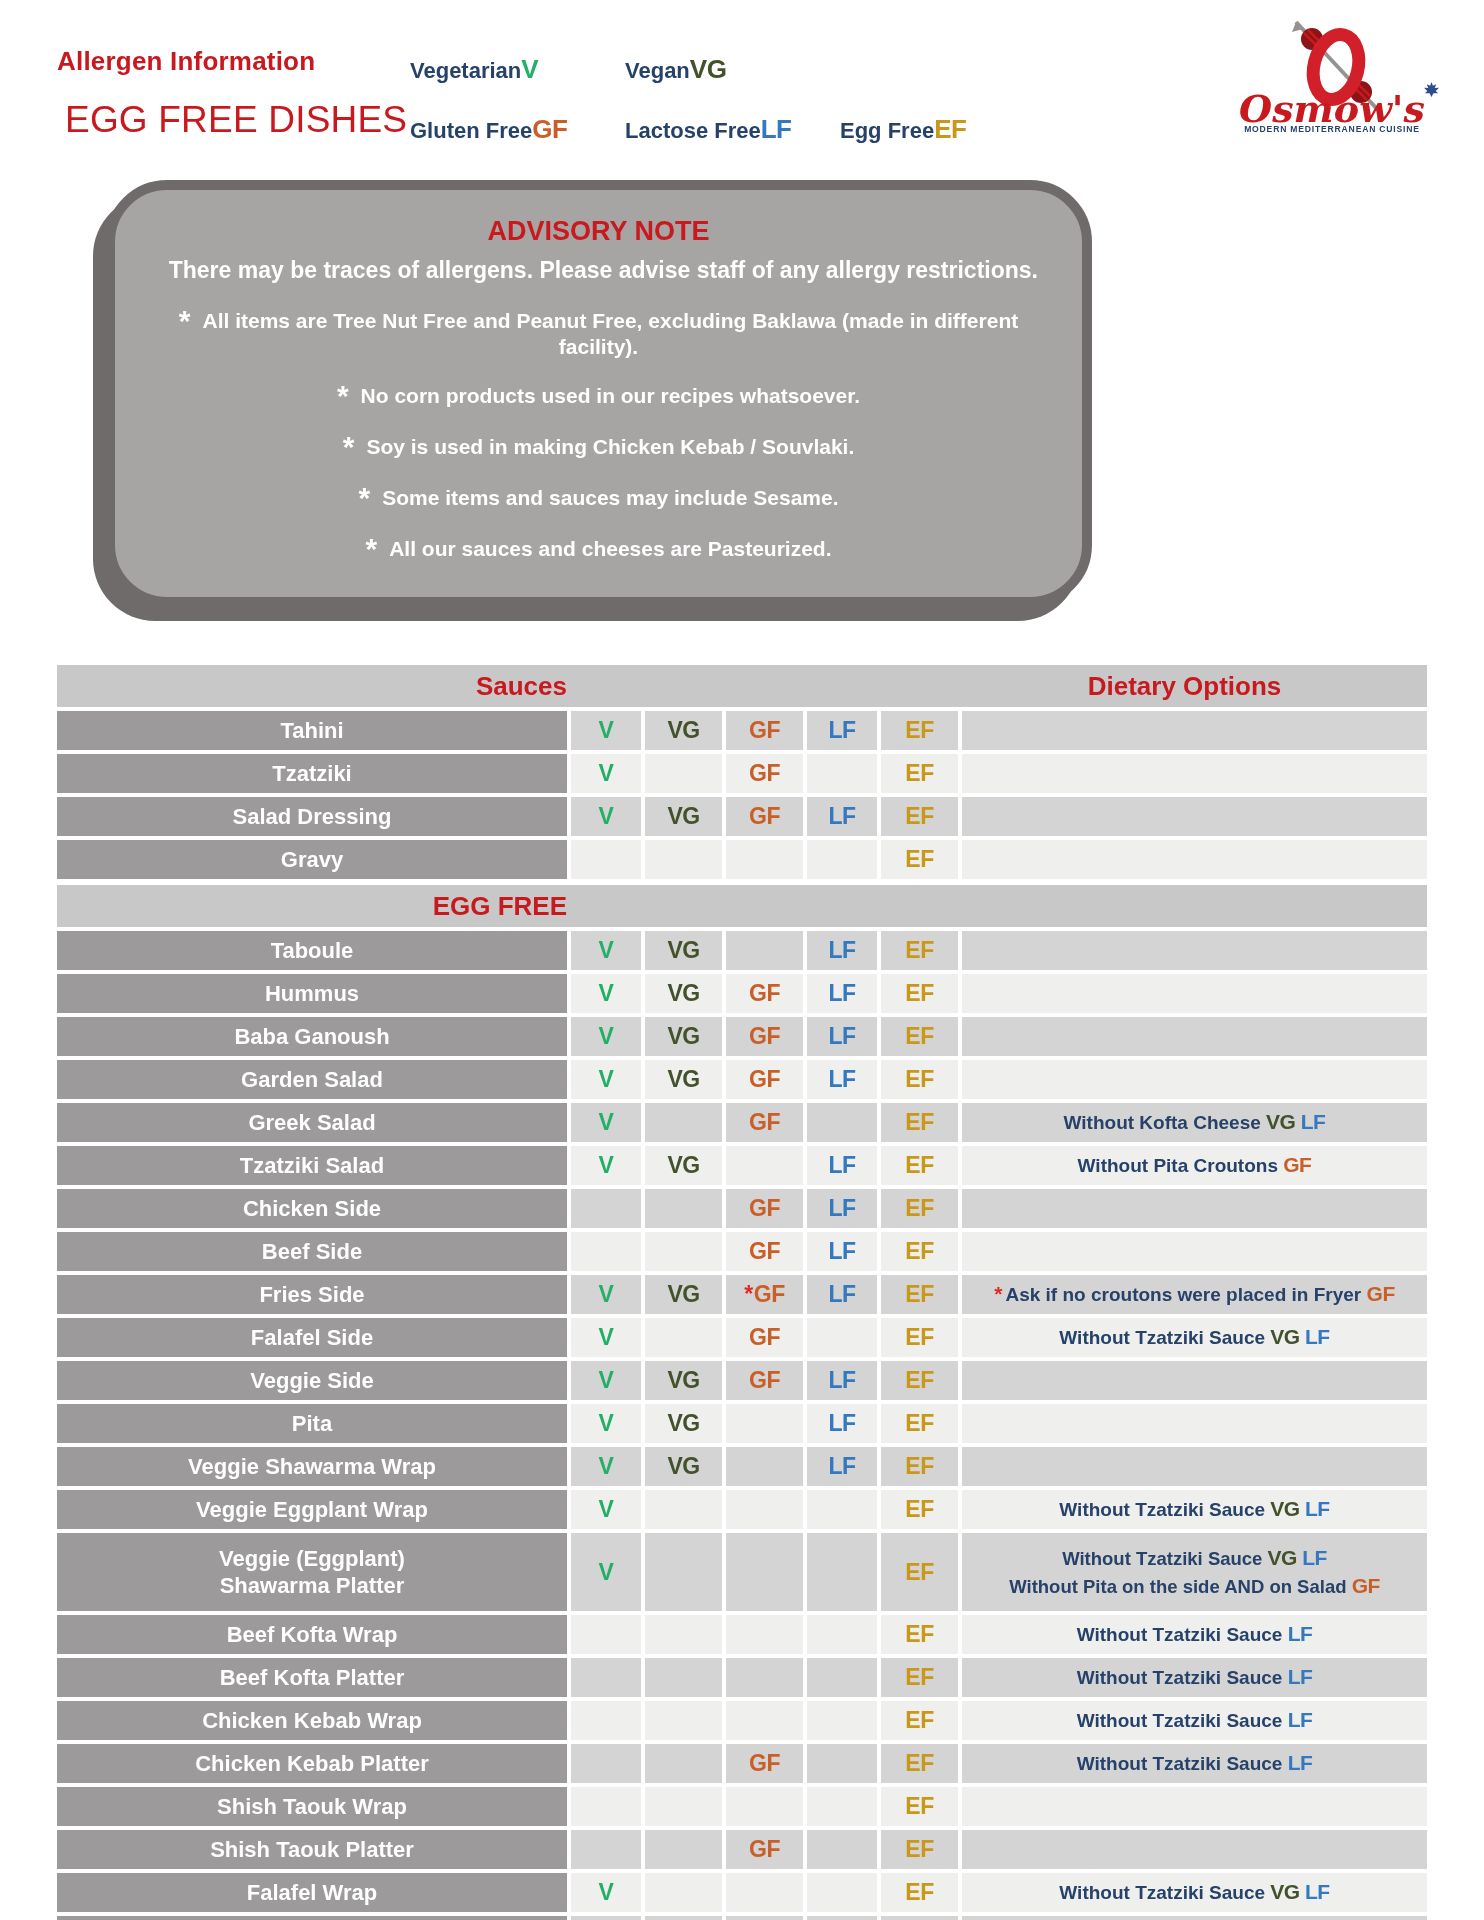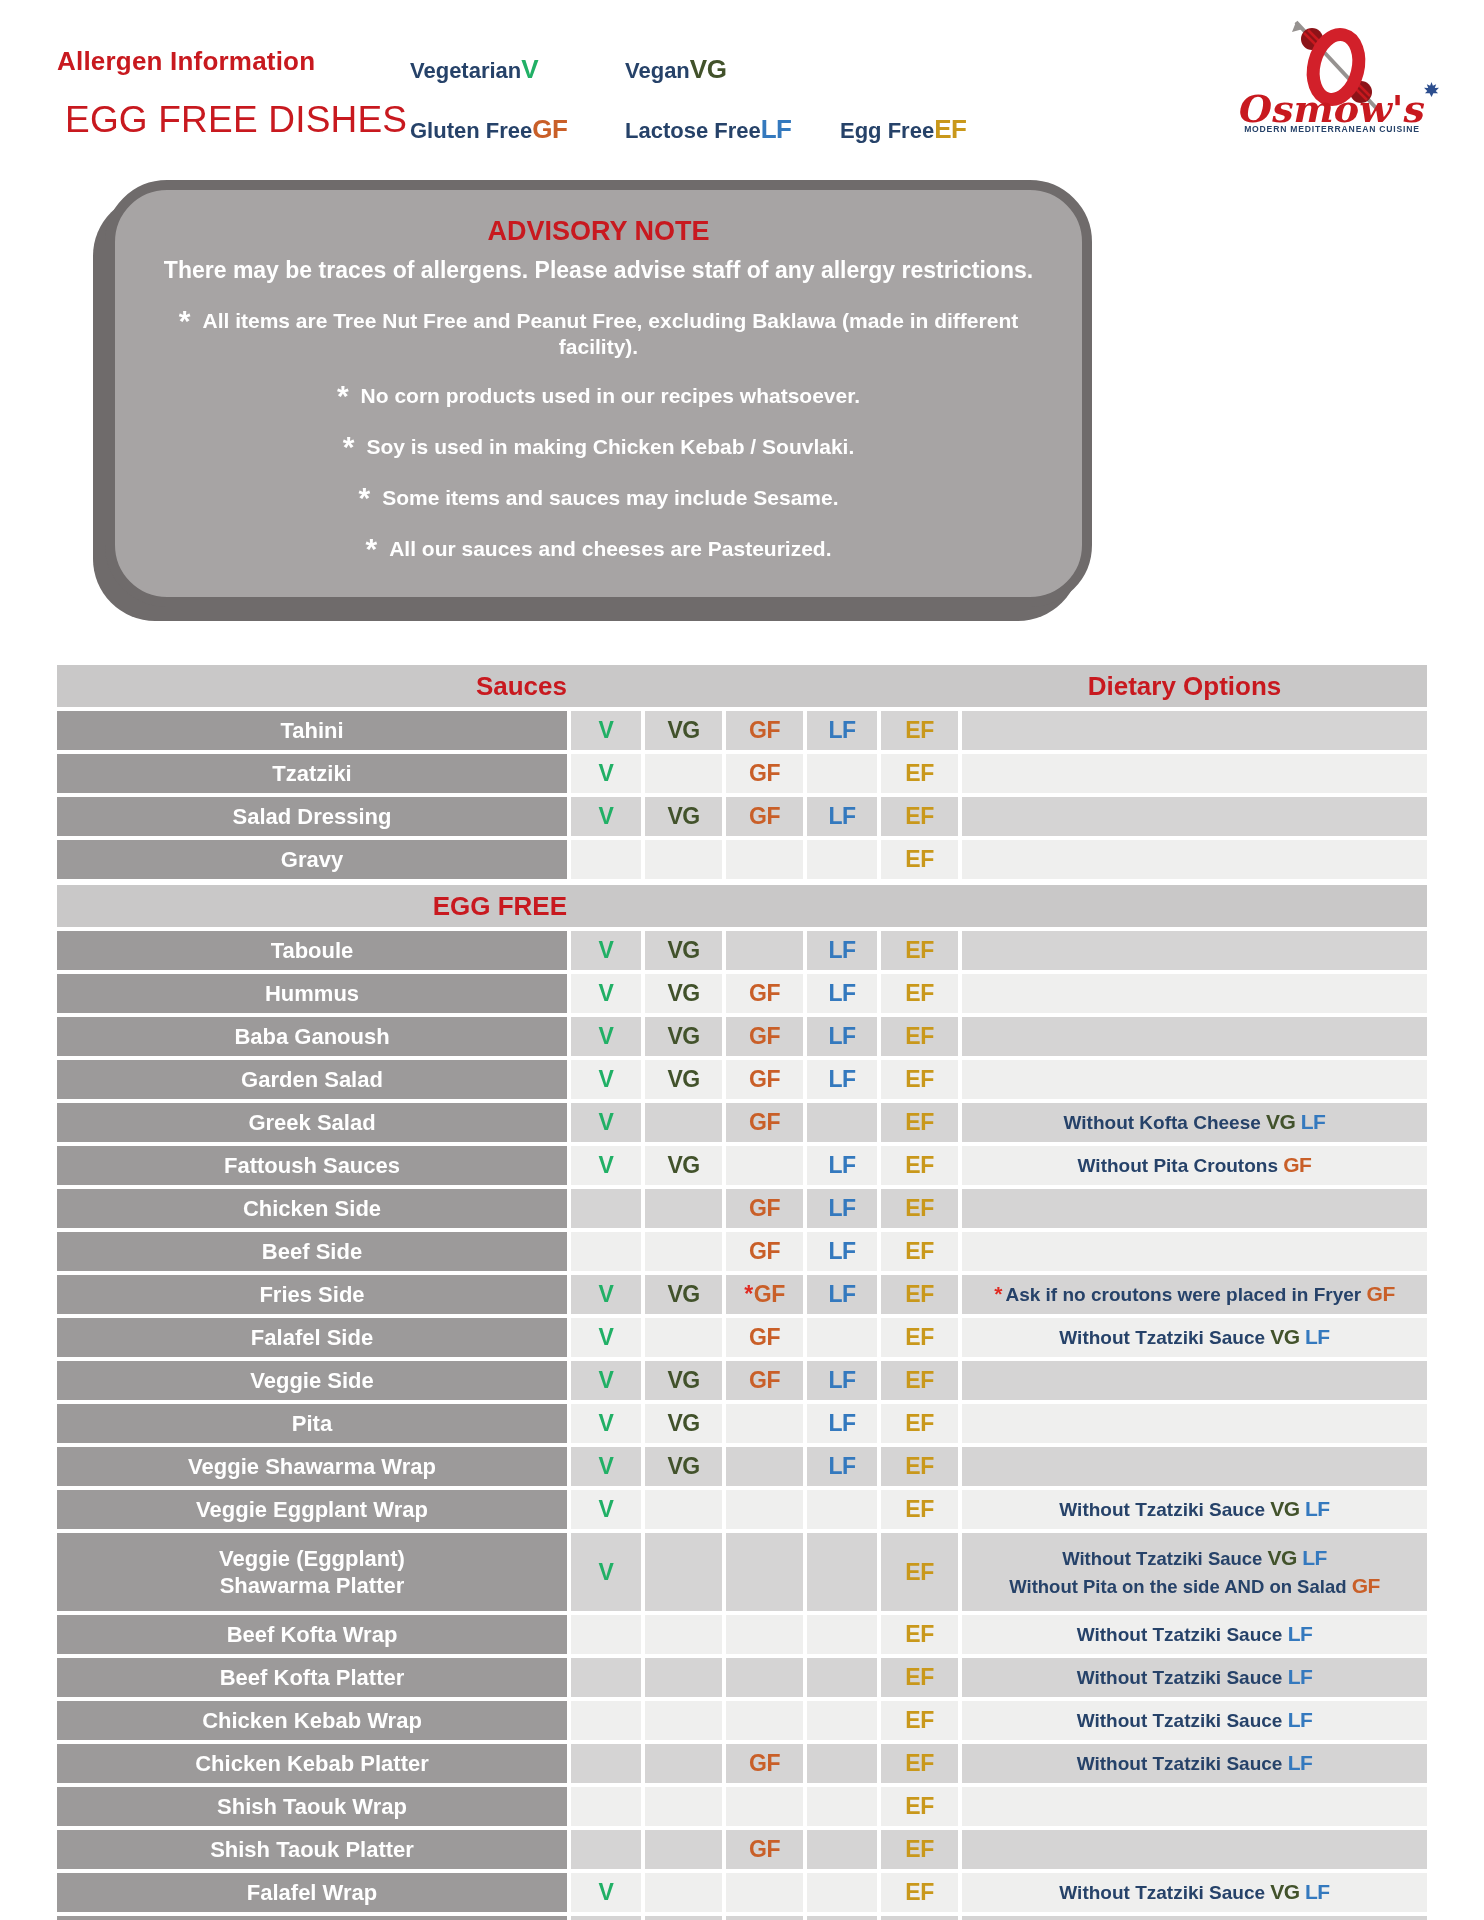--- a/index.html
+++ b/index.html
@@ -34,21 +34,21 @@
   .advisory{
     margin:26px 0 0 48px;width:987px;box-sizing:border-box;
     background:var(--advisory-bg);
     border:10px solid var(--advisory-border);
     box-shadow:-12px 14px 0 var(--advisory-border);
     border-radius:62px;
     padding:24px 44px 34px 44px;
     text-align:center;color:#ffffff;
   }
   .advisory-title{color:var(--red);font-weight:bold;font-size:27px;margin:2px 0 10px 0;}
-  .advisory-intro{font-weight:bold;font-size:23px;margin:0 0 14px 0;}
+  .advisory-intro{font-weight:bold;font-size:23px;margin:0 0 14px 0;text-align:right;}
   .note-line{font-weight:bold;font-size:21px;margin-top:17px;}
   .ast{font-size:30px;display:inline-block;transform:translateY(3px);margin-right:12px;}
 
   
   .menu-table{margin-top:58px;width:1370px;}
   .grid-row{display:grid;grid-template-columns:510px 70px 77px 77px 70px 77px 1fr;
             column-gap:4px;margin-bottom:4px;}
   .band{background:var(--band-bg);height:42px;margin-bottom:4px;display:grid;
         grid-template-columns:510px 375px 1fr;align-items:center;}
   .band-title{color:var(--red);font-weight:bold;font-size:26px;text-align:right;margin-left:45px;}
@@ -299,21 +299,21 @@
         </div>
         <div class="cell code-cell shade-dark"></div>
         <div class="cell code-cell shade-dark">
           <span><span class="code-EF">EF</span></span>
         </div>
         <div class="cell diet-cell shade-dark">
           <div class="diet-line"><span>Without Kofta Cheese </span><span class="dcode code-VG">VG</span><span class="dcode code-LF"> LF</span></div>
         </div>
       </div>
       <div class="grid-row">
-        <div class="cell name-cell">Fattoush Sauces</div>
+        <div class="cell name-cell">Tzatziki Salad</div>
         <div class="cell code-cell shade-light">
           <span><span class="code-V">V</span></span>
         </div>
         <div class="cell code-cell shade-light">
           <span><span class="code-VG">VG</span></span>
         </div>
         <div class="cell code-cell shade-light"></div>
         <div class="cell code-cell shade-light">
           <span><span class="code-LF">LF</span></span>
         </div>

